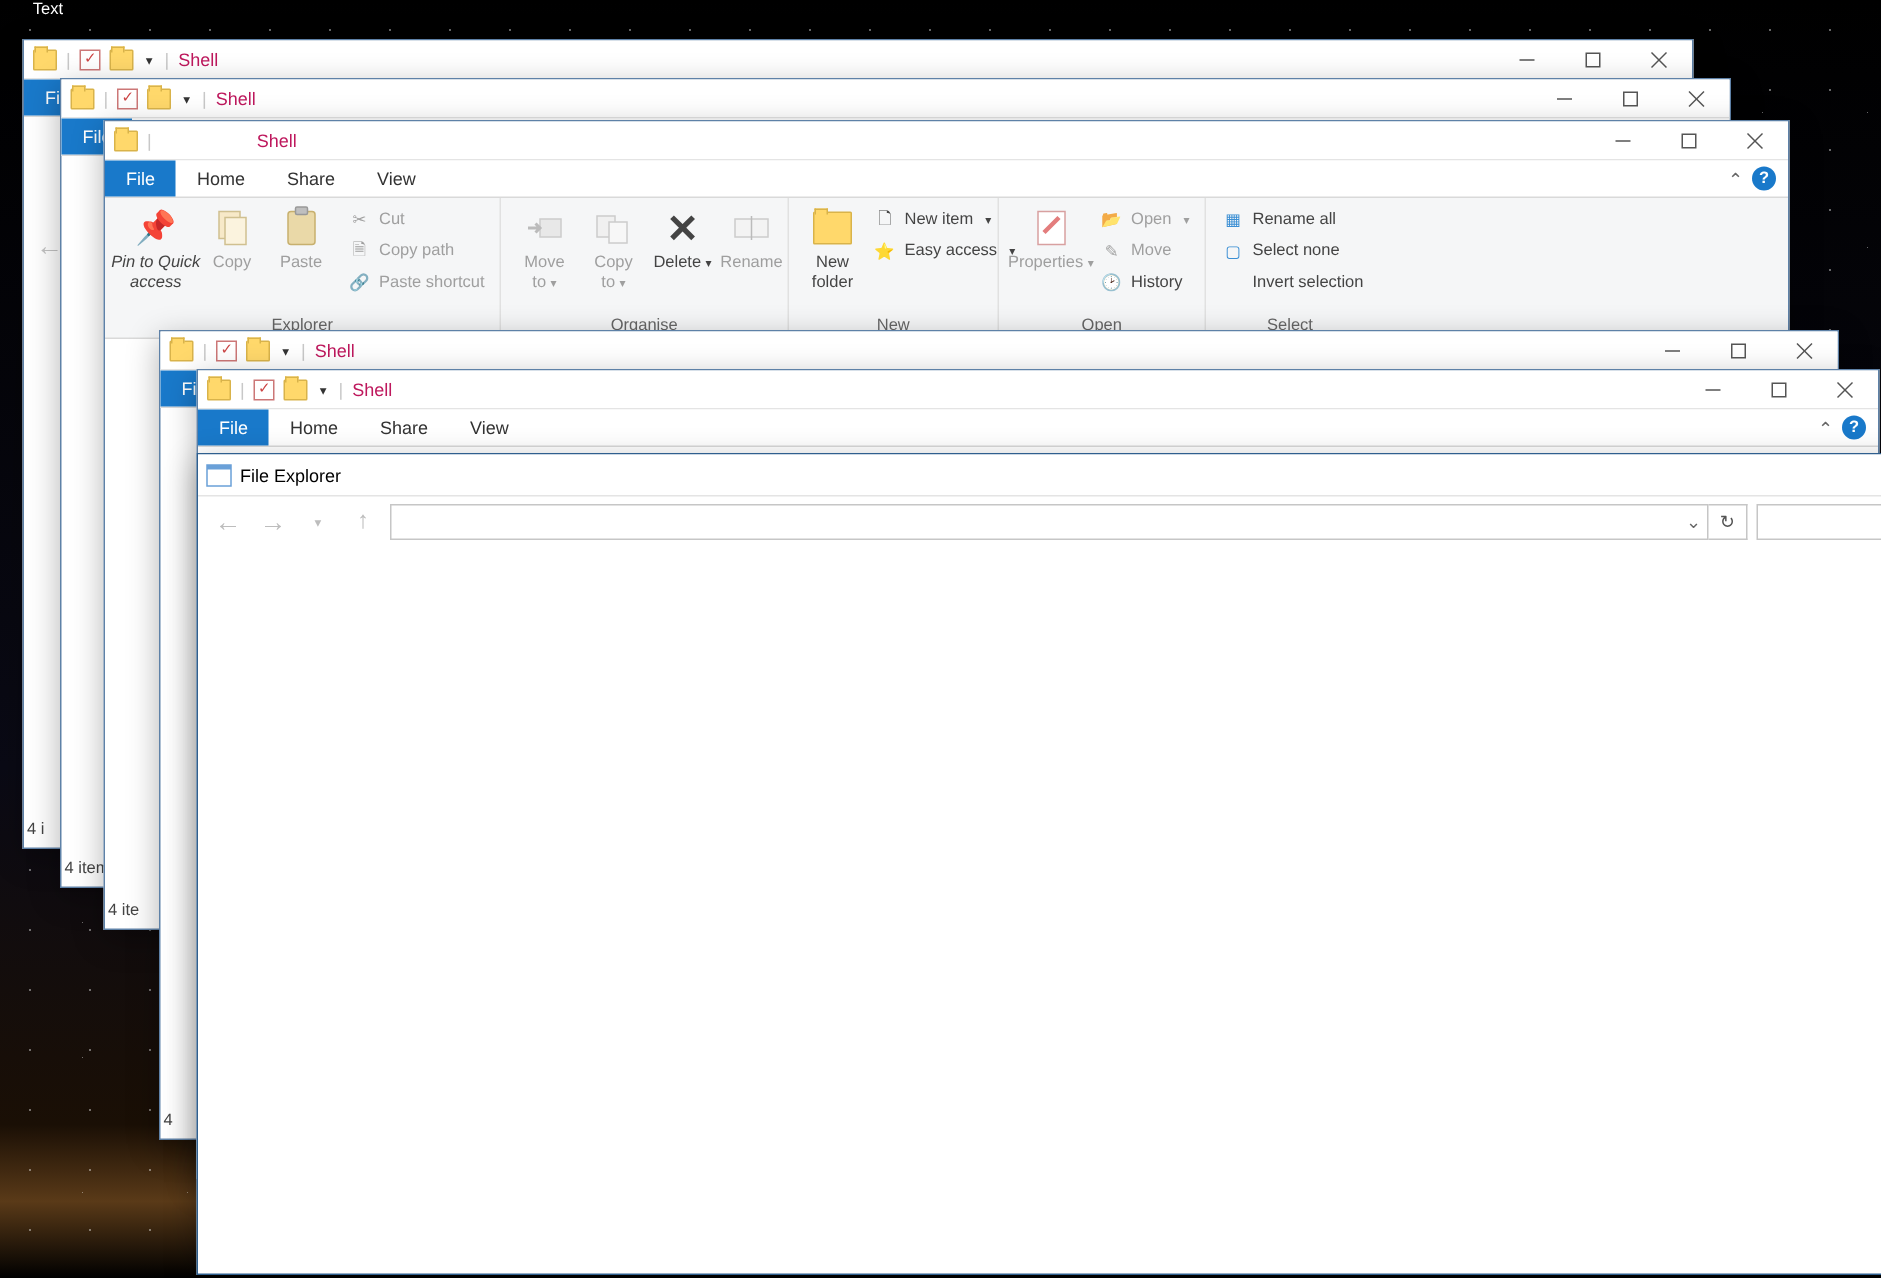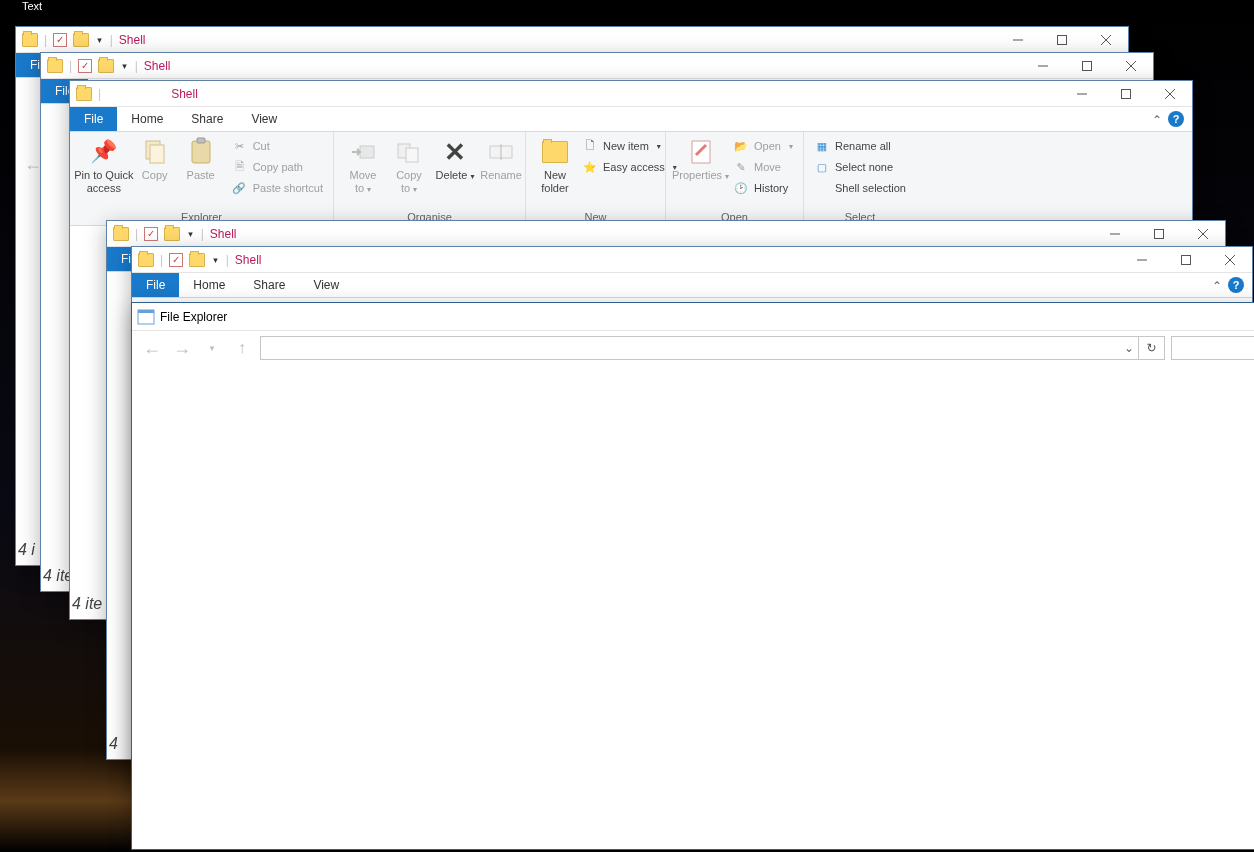--- a/index.html
+++ b/index.html
@@ -55,21 +55,21 @@
   .smallbtn.dis { color:#9f9f9f;}
   .smallbtn .sic { width:16px; height:16px; display:flex; align-items:center; justify-content:center;}
   .drop::after{content:"▾"; font-size:8px; margin-left:3px; color:inherit;}
   
   .navrow { height:34px; display:flex; align-items:center; gap:6px; padding: 4px 8px;}
   .navarrow { width:24px; height:24px; display:flex; align-items:center; justify-content:center; color:#bdbdbd;}
   .addr { flex:1; height:24px; border:1px solid #c6c6c6; background:#fff; display:flex; align-items:center;}
   .addr .dd{width:18px; text-align:center; color:#666;}
   .refresh { width:26px; height:24px; border:1px solid #c6c6c6; border-left:none; display:flex;align-items:center;justify-content:center; color:#555;}
   .srch { width:200px; height:24px; border:1px solid #c6c6c6; display:flex; align-items:center; justify-content:flex-end; padding-right:6px; color:#777;}
-  .status { position:absolute; left:2px; font-size:16px; color:#444;font-style:italic;}
+  .status { position:absolute; left:2px; font-size:11px; color:#444;}
   .navback-only { height:40px; display:flex; align-items:center; padding-left:8px;}
   .navback-only .a{color:#c3c3c3;}
   
   svg { overflow:visible; }
 </style>
 </head>
 <body>
 
 <div class="stars"></div>
 <div class="desktop-icon">
@@ -214,21 +214,21 @@
     <div class="collapse-chev">⌃</div>
     <div class="help-ic">?</div>
   </div>
 
   <div class="ribbon">
 
     <div class="rgroup" style="width:264px;">
       <div class="rgbody">
         <div class="bigbtn">
           <div class="ic" style="color:#6e6e6e;font-size:22px;">📌</div>
-          <div class="lbl" style="white-space:pre;">Pin to Quick
+          <div class="lbl" style="white-space:pre;font-style:italic;">Pin to Quick
 access</div>
         </div>
         <div class="bigbtn dis">
           <div class="ic">
               <svg width="24" height="26">
                 <rect x="3" y="2" width="14" height="18" fill="#f7e9c8" stroke="#d0c090"></rect>
                 <rect x="7" y="6" width="14" height="18" fill="#fbf3de" stroke="#d0c090"></rect>
               </svg>
             </div>
           <div class="lbl">Copy</div>
@@ -357,21 +357,21 @@
           <div class="smallbtn">
               <span class="sic" style="color:#3b8fd4;">▦</span>
               <span>Rename all</span>
             </div>
           <div class="smallbtn">
               <span class="sic" style="color:#3b8fd4;">▢</span>
               <span>Select none</span>
             </div>
           <div class="smallbtn">
               <span class="sic"></span>
-              <span>Shell selection</span>
+              <span>Invert selection</span>
             </div>
         </div>
       </div>
       <div class="rglabel">Select</div>
     </div>
   </div>
   <div class="status" style="bottom:6px;">4 ite</div>
 </div>
 
 <div class="win" style="left:106px; top:220px; width:1120px; height:540px;">

